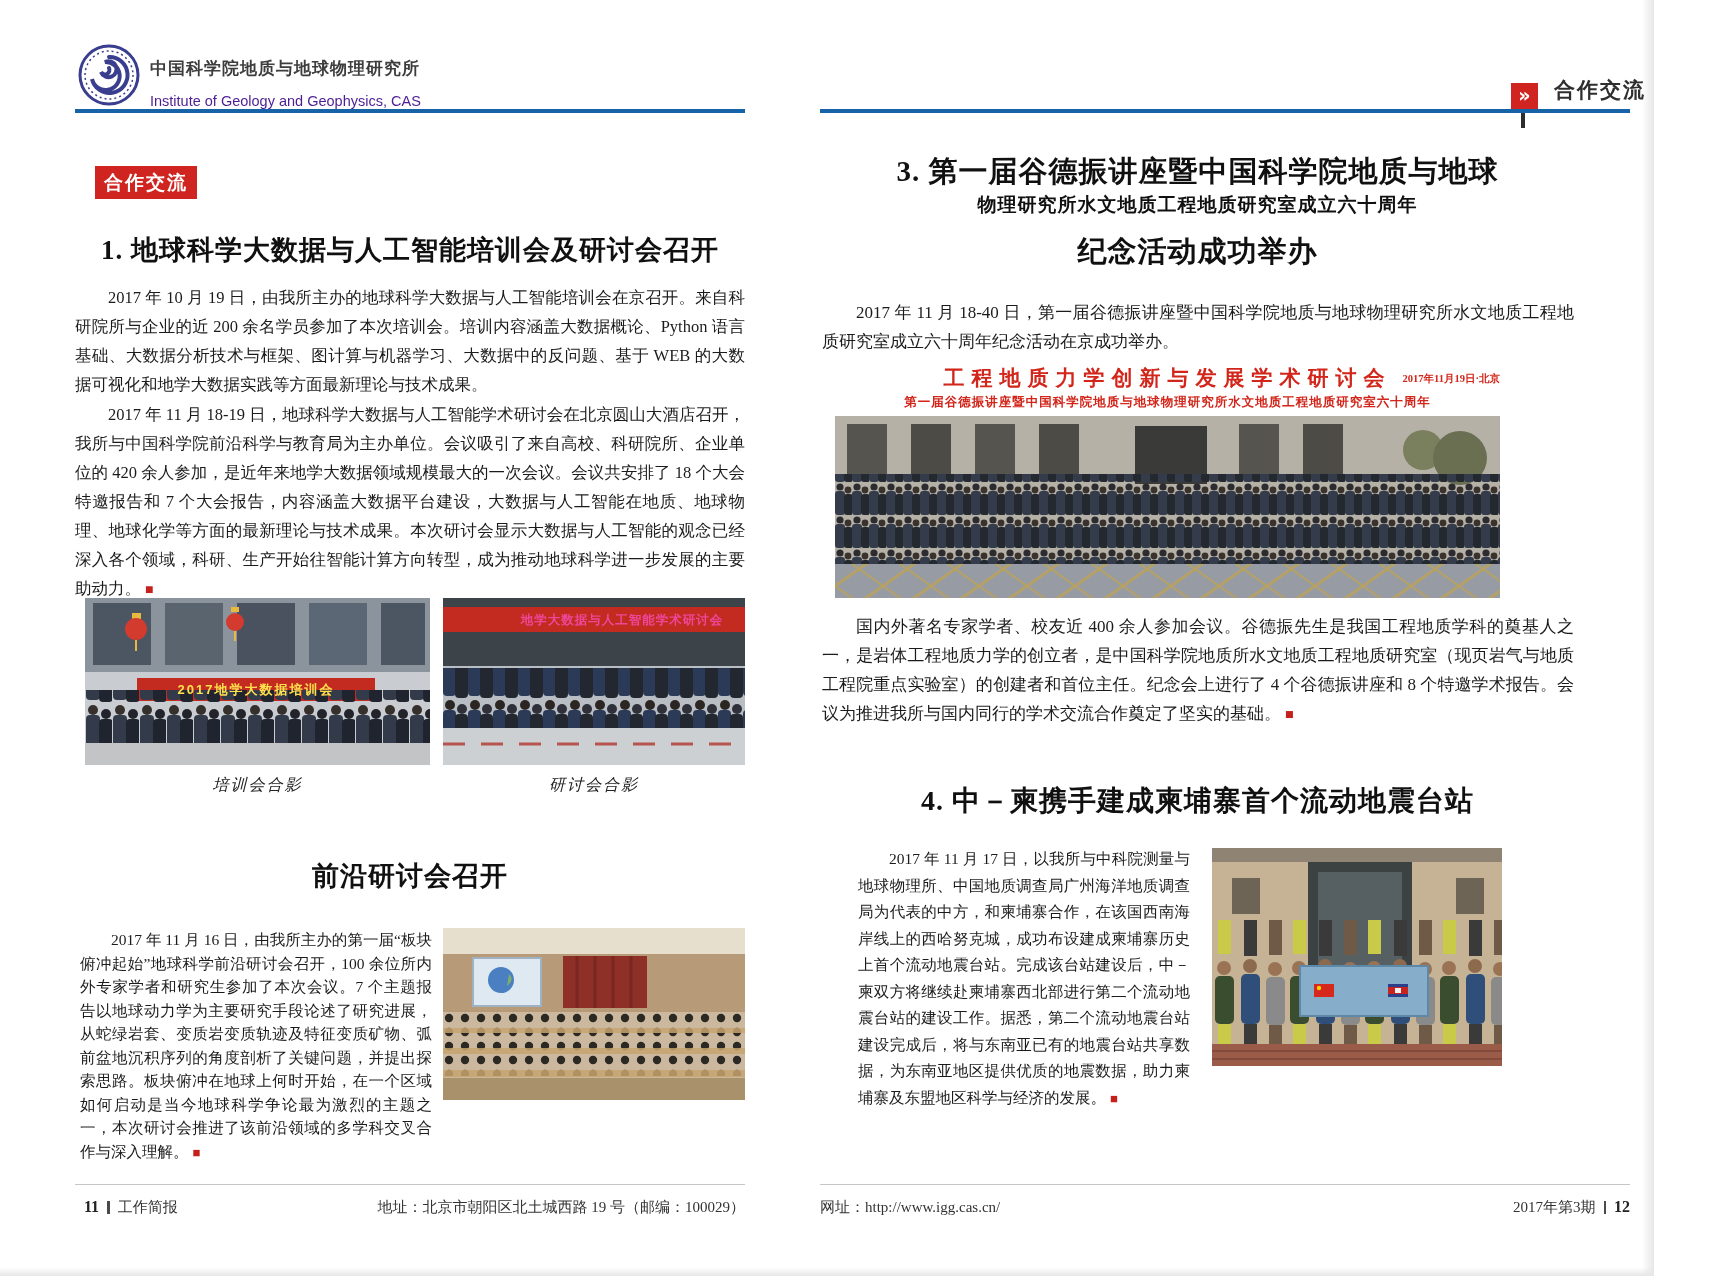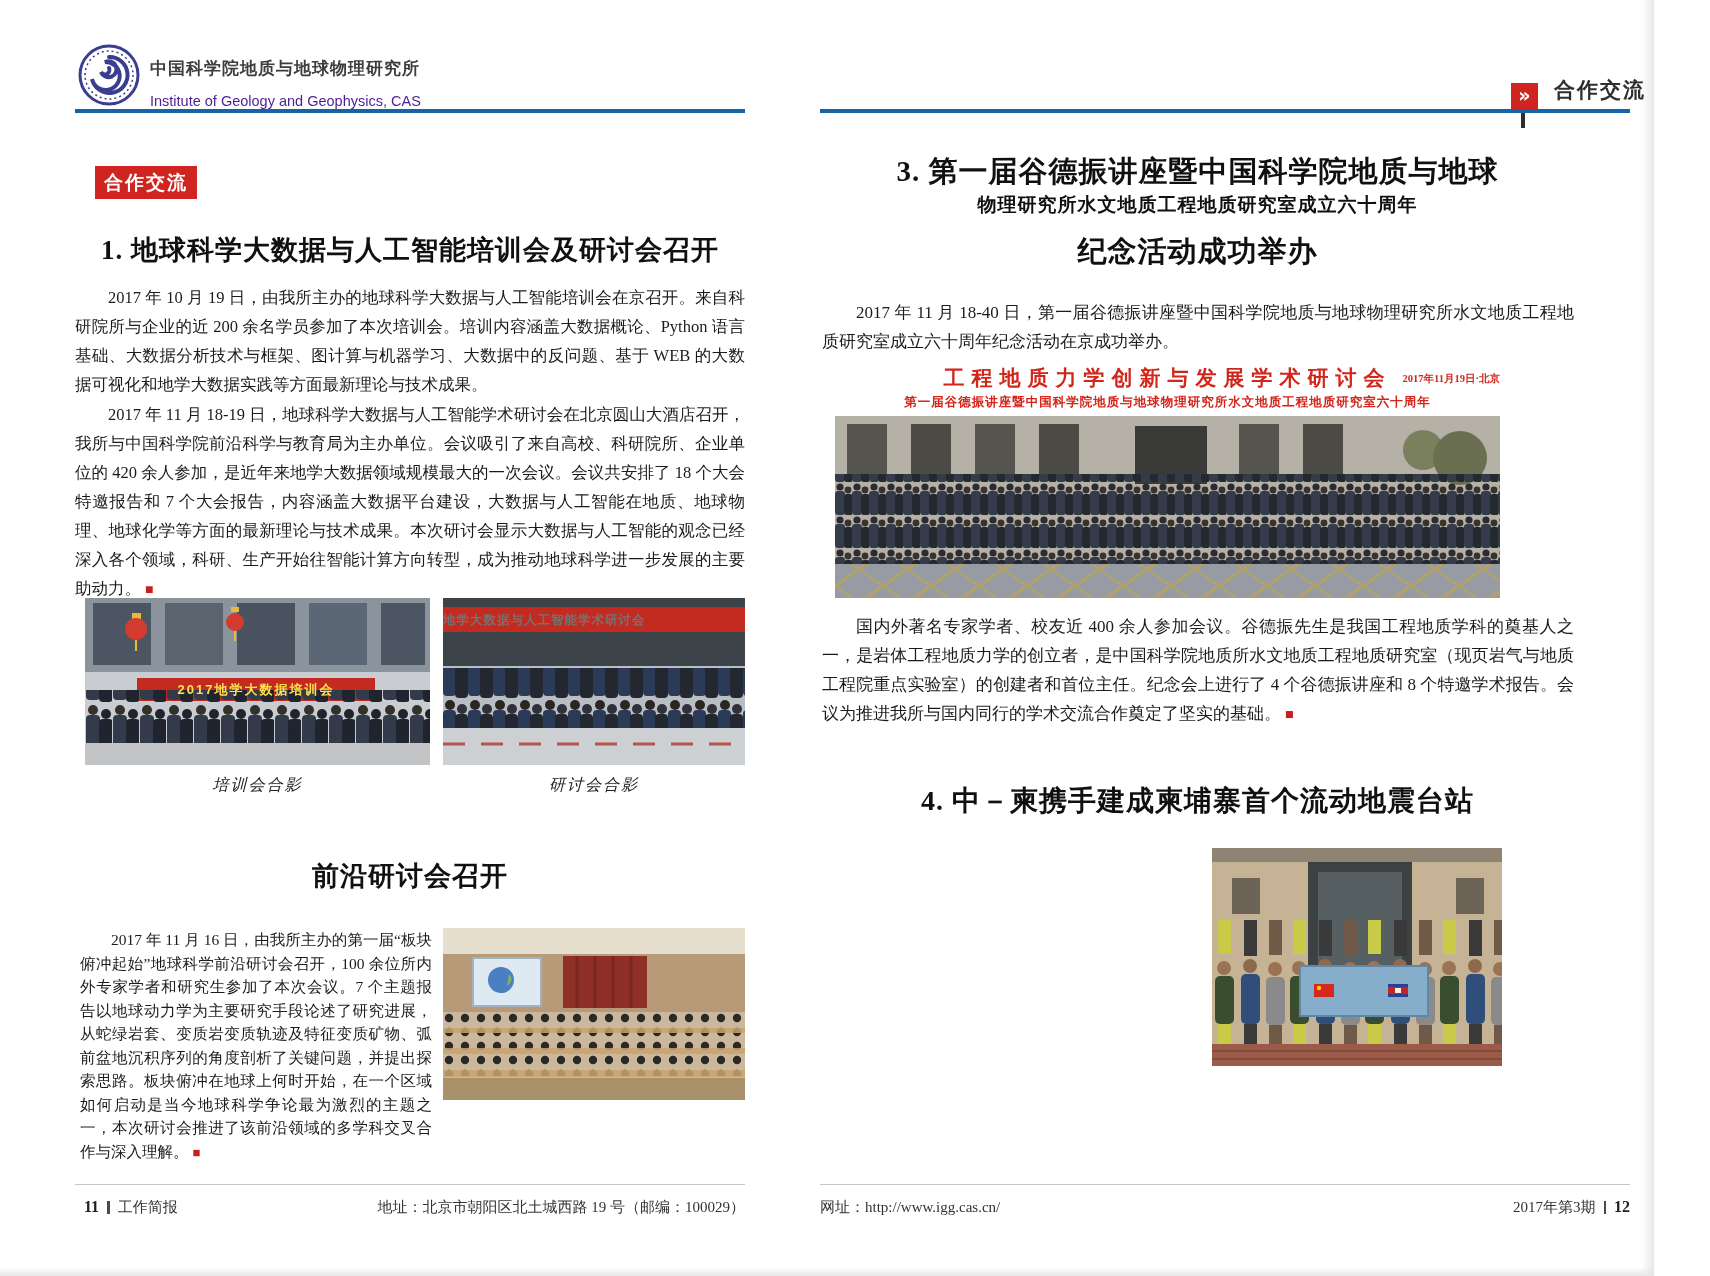--- a/index.html
+++ b/index.html
@@ -25,22 +25,22 @@
   .endmark{color:#c5201c;font-size:0.85em;margin-left:4px;}
   .caption{font-style:italic;font-size:16px;color:#222;text-align:center;letter-spacing:2px;}
   .photo{display:block;}
   .photo svg{display:block;width:100%;height:100%;}
   
   .bn1{color:#d2261b;font-weight:900;font-size:21px;letter-spacing:7px;text-align:center;}
   .bn2{color:#d2261b;font-weight:bold;font-size:12.5px;letter-spacing:1px;text-align:center;}
   .bn3{color:#d2261b;font-weight:bold;font-size:10.5px;text-align:right;}
   .bannertextA{color:#ffe14d;font-weight:bold;font-size:13px;text-align:center;letter-spacing:2px;
                font-family:"Liberation Sans","DejaVu Sans",sans-serif;}
-  .bannertextB{color:#737373;font-weight:bold;font-size:12.5px;letter-spacing:1px;
-               font-family:"Liberation Sans","DejaVu Sans",sans-serif;}
+  .bannertextB{color:#ec4899;font-weight:bold;font-size:12.5px;text-align:center;letter-spacing:1px;
+               font-family:"Liberation Sans","DejaVu Sans",sans-serif;margin-left:28px;}
   
   .grayline{height:1px;background:#c6c6c6;}
   .foot{font-size:15px;color:#333;font-family:"Liberation Serif","DejaVu Serif",serif;}
   .pageno{font-weight:bold;font-size:16px;color:#222;}
   .scanedge-r{right:0;top:0;width:12px;height:100%;background:linear-gradient(to right,rgba(255,255,255,0),#e7e7e7);}
   .scanedge-b{left:0;bottom:0;width:100%;height:9px;background:linear-gradient(to bottom,rgba(255,255,255,0),#e7e7e7);}
 </style>
 </head>
 <body>
 
@@ -192,20 +192,21 @@
       <rect x="0" y="58" width="665" height="92" fill="url(#pd)"></rect>
       <rect x="0" y="148" width="665" height="34" fill="#979ca4"></rect>
       <rect x="0" y="148" width="665" height="34" fill="url(#pl)" opacity="0.6"></rect>
     </svg>
   </div>
 
   <p class="abs body" style="left:822px;top:612px;width:752px;font-size:17px;line-height:29px;"><span>国内外著名专家学者、校友近 400 余人参加会议。谷德振先生是我国工程地质学科的奠基人之一，是岩体工程地质力学的创立者，是中国科学院地质所水文地质工程地质研究室（现页岩气与地质工程院重点实验室）的创建者和首位主任。纪念会上进行了 4 个谷德振讲座和 8 个特邀学术报告。会议为推进我所与国内同行的学术交流合作奠定了坚实的基础。</span><span class="endmark">■</span></p>
 
   <div class="abs h1" style="left:820px;top:782px;width:755px;font-size:28px;">4. 中－柬携手建成柬埔寨首个流动地震台站</div>
 
+  <p class="abs body" style="left:858px;top:846px;width:332px;font-size:15.5px;line-height:26.5px;"><span>2017 年 11 月 17 日，以我所与中科院测量与地球物理所、中国地质调查局广州海洋地质调查局为代表的中方，和柬埔寨合作，在该国西南海岸线上的西哈努克城，成功布设建成柬埔寨历史上首个流动地震台站。完成该台站建设后，中－柬双方将继续赴柬埔寨西北部进行第二个流动地震台站的建设工作。据悉，第二个流动地震台站建设完成后，将与东南亚已有的地震台站共享数据，为东南亚地区提供优质的地震数据，助力柬埔寨及东盟地区科学与经济的发展。</span><span class="endmark">■</span></p>
 
   <div class="abs photo" style="left:1212px;top:848px;width:290px;height:218px;">
     <svg viewBox="0 0 290 218" preserveAspectRatio="none">
       <defs>
         <pattern id="pe" width="75" height="110" patternUnits="userSpaceOnUse">
           <circle cx="12" cy="10" r="7" fill="#9a7354"></circle>
           <rect x="3" y="18" width="19" height="48" rx="5" fill="#3a4d2e"></rect>
           <rect x="6" y="66" width="13" height="40" fill="#caca49"></rect>
           <circle cx="38" cy="8" r="7" fill="#8d6a4e"></circle>
           <rect x="29" y="16" width="19" height="50" rx="5" fill="#2f4f7a"></rect>

